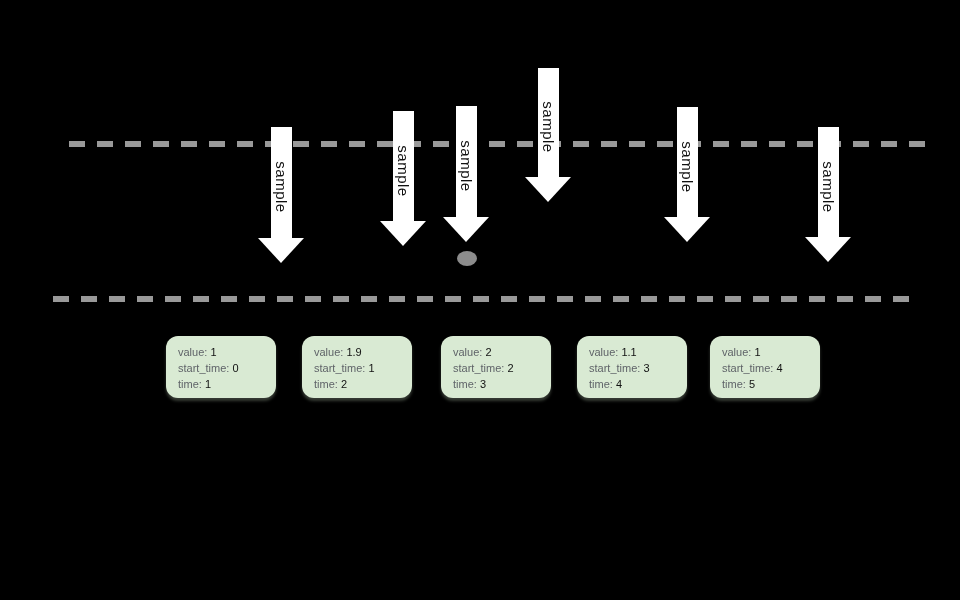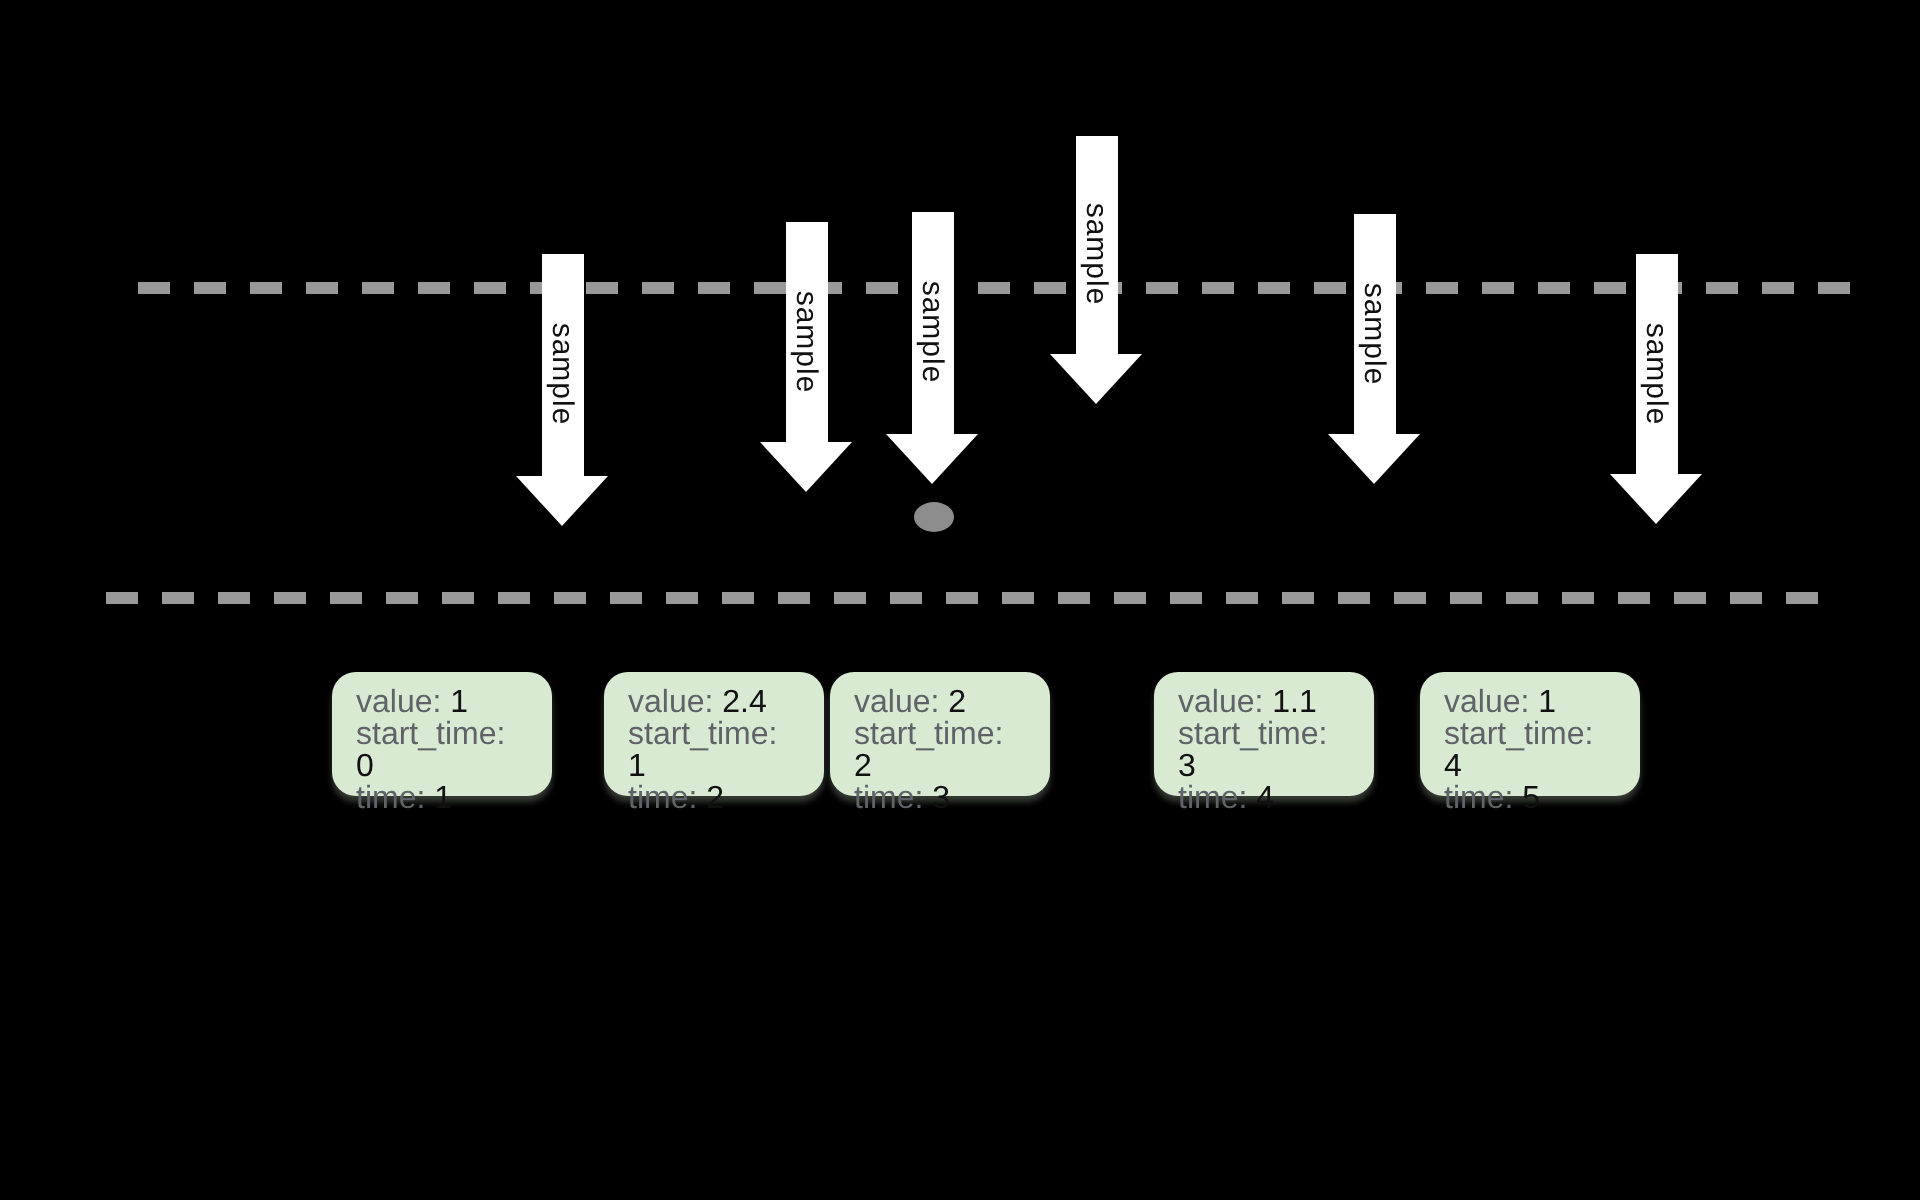--- a/index.html
+++ b/index.html
@@ -79,21 +79,21 @@
   
   .sbox {
     position: absolute;
     top: 336px;
     width: 110px;
     height: 62px;
     box-sizing: border-box;
     background: var(--box-fill, #d9ead3);
     border-radius: 12px;
     padding: 8px 12px 6px 12px;
-    font-size: 16px;
+    font-size: 11px;
     line-height: 16px;
     box-shadow: 0 3px 3px rgba(120,130,115,0.45);
   }
   .sbox .lab { color: var(--box-label-text, #5f6368); }
   .sbox .val { color: var(--box-value-text, #111); }
 </style>
 </head>
 <body>
 
 <div class="stage">
@@ -133,25 +133,25 @@
   </div>
 
   <div class="dot"></div>
 
   <div class="sbox" style="left:166px;">
     <div><span class="lab">value:</span> <span class="val">1</span></div>
     <div><span class="lab">start_time:</span> <span class="val">0</span></div>
     <div><span class="lab">time:</span> <span class="val">1</span></div>
   </div>
   <div class="sbox" style="left:302px;">
-    <div><span class="lab">value:</span> <span class="val">2.4</span></div>
+    <div><span class="lab">value:</span> <span class="val">1.9</span></div>
     <div><span class="lab">start_time:</span> <span class="val">1</span></div>
     <div><span class="lab">time:</span> <span class="val">2</span></div>
   </div>
-  <div class="sbox" style="left:415px;">
+  <div class="sbox" style="left:441px;">
     <div><span class="lab">value:</span> <span class="val">2</span></div>
     <div><span class="lab">start_time:</span> <span class="val">2</span></div>
     <div><span class="lab">time:</span> <span class="val">3</span></div>
   </div>
   <div class="sbox" style="left:577px;">
     <div><span class="lab">value:</span> <span class="val">1.1</span></div>
     <div><span class="lab">start_time:</span> <span class="val">3</span></div>
     <div><span class="lab">time:</span> <span class="val">4</span></div>
   </div>
   <div class="sbox" style="left:710px;">

